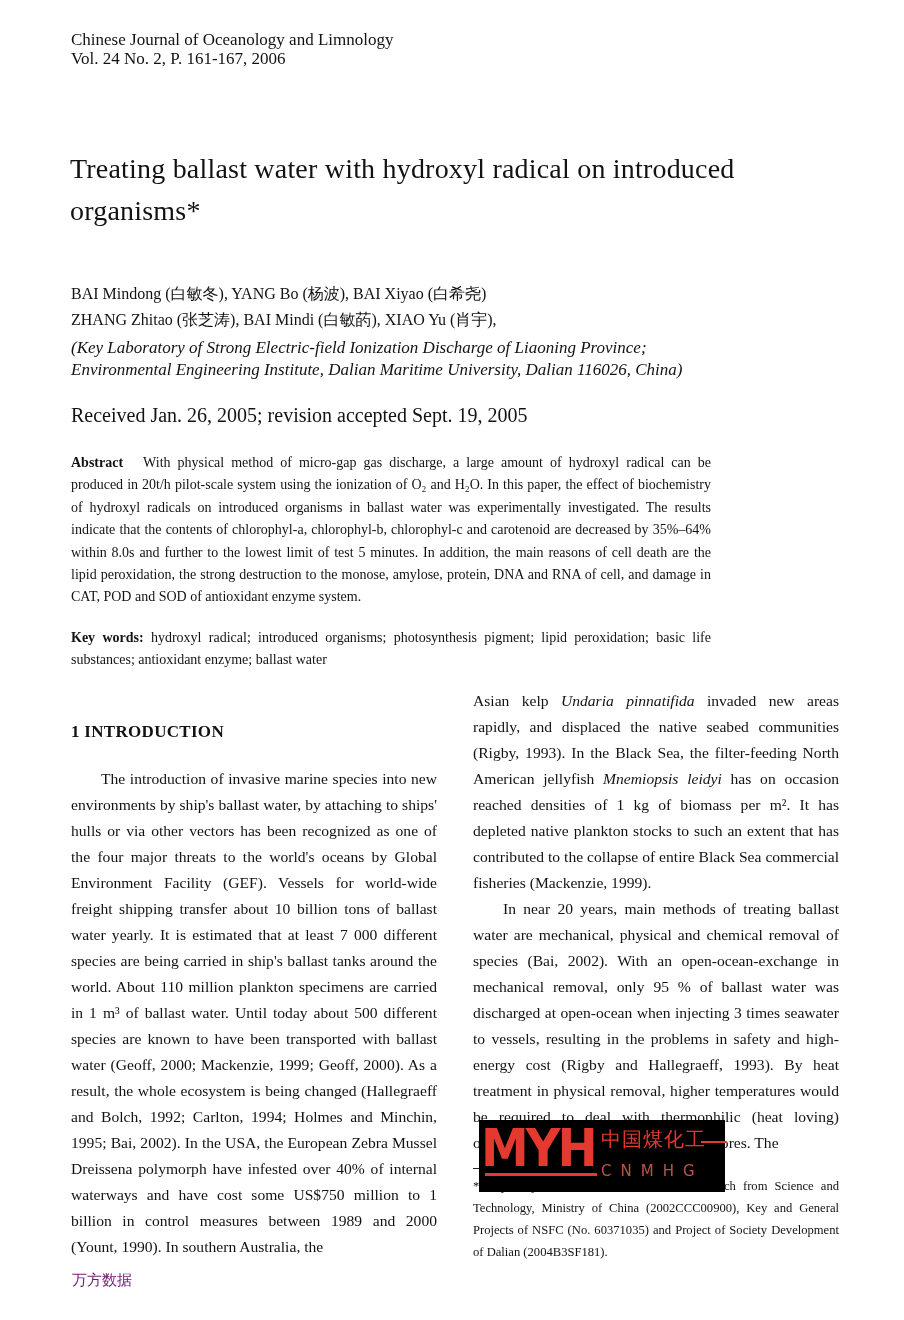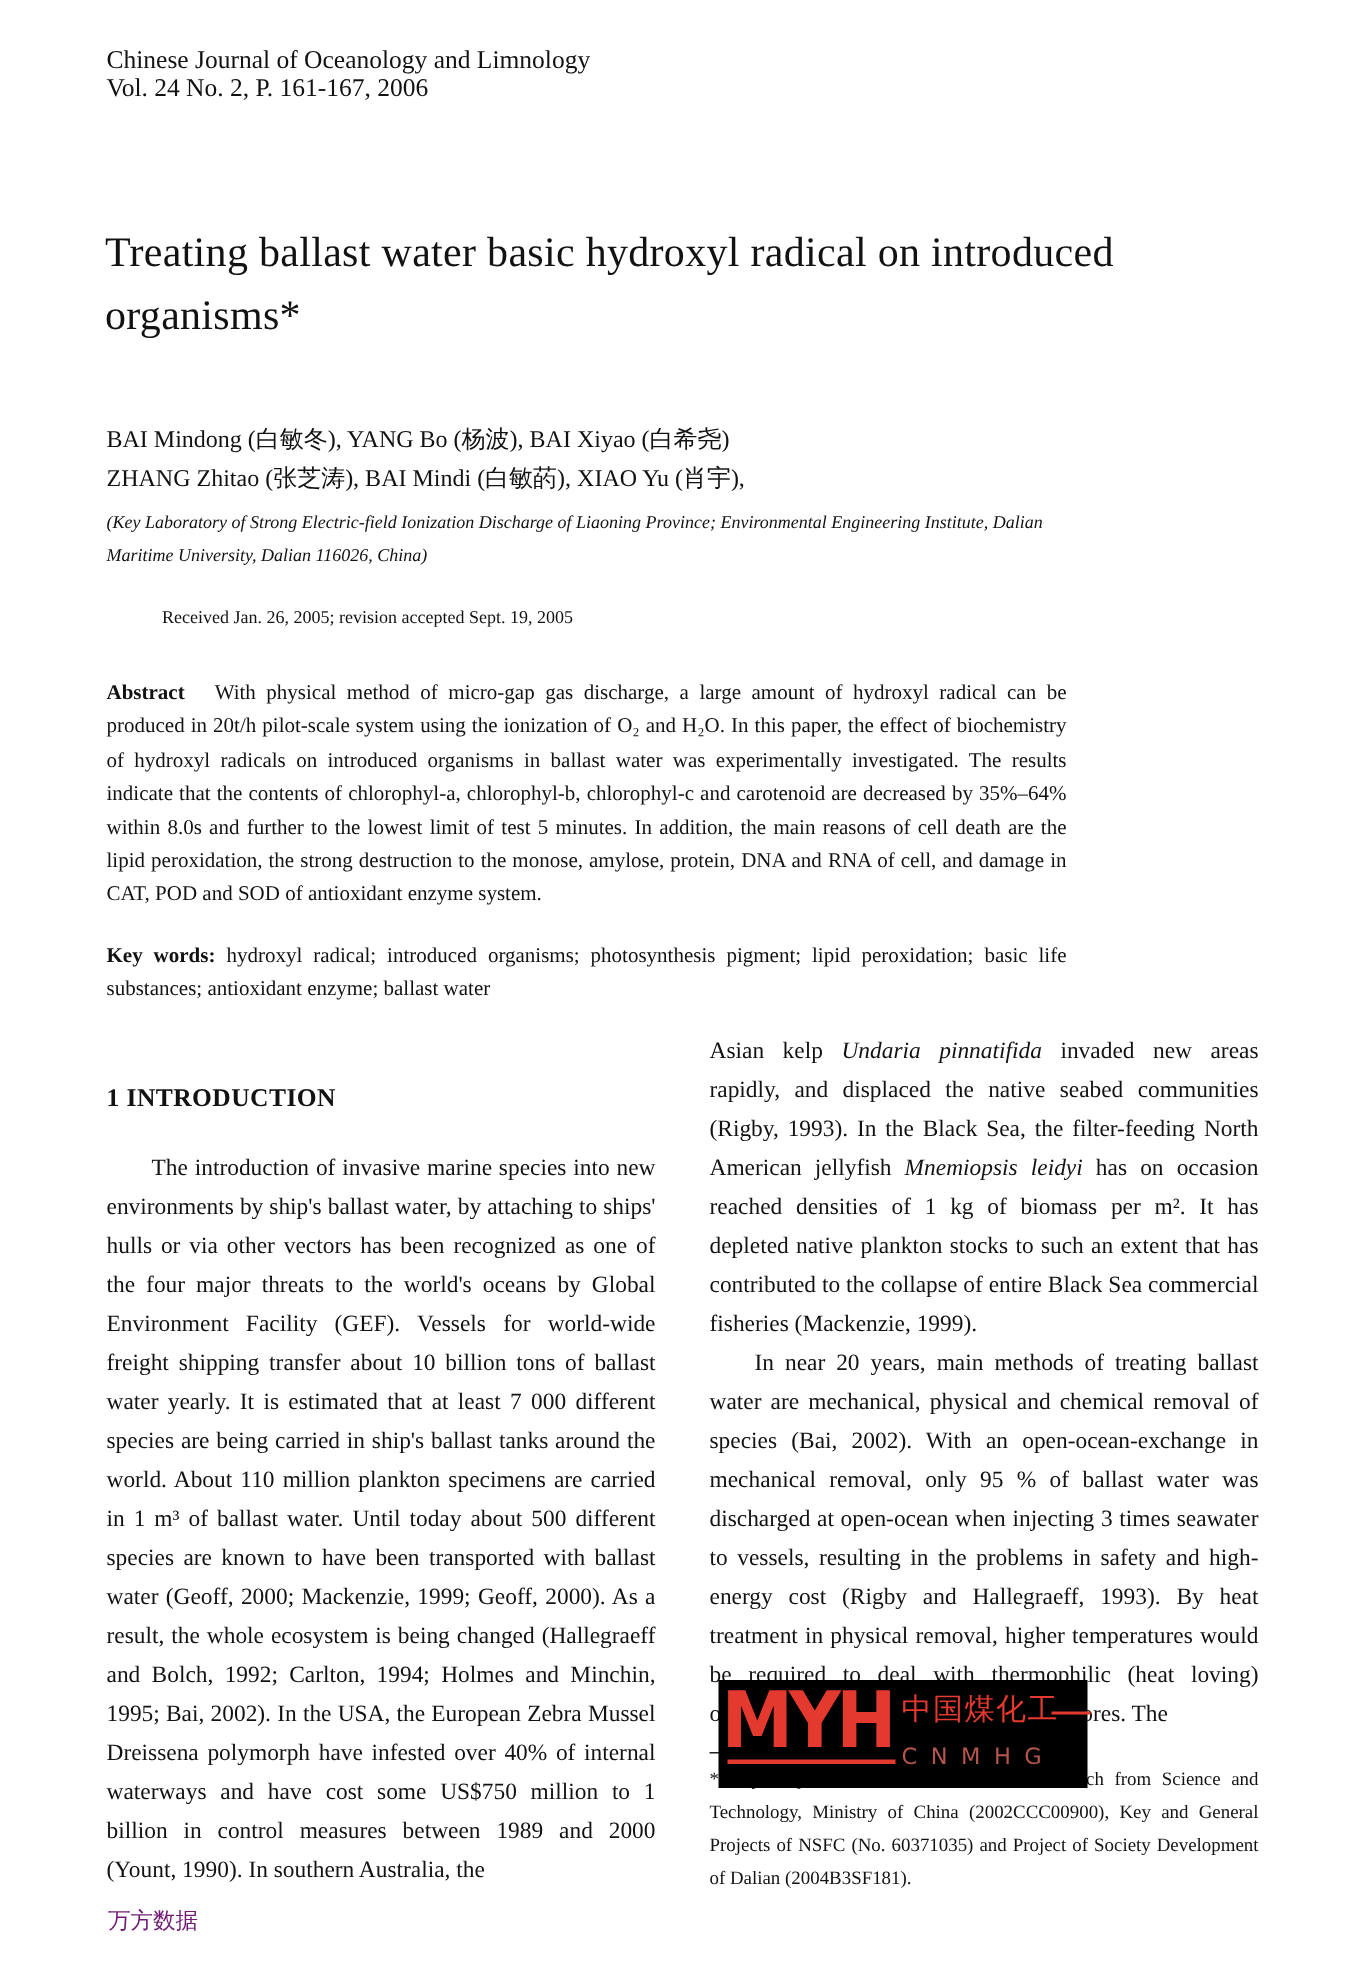--- a/index.html
+++ b/index.html
@@ -4,22 +4,22 @@
 <style>
   html,body { margin:0; padding:0; background:#ffffff; }
   .page {
     position:relative; width:904px; height:1320px; background:#ffffff;
     font-family:"Liberation Serif","DejaVu Serif",serif; color:#121212;
     overflow:hidden;
   }
   .journal-head { position:absolute; left:71px; top:30px; font-size:17px; line-height:19px; }
   .title { position:absolute; left:70px; top:148px; width:700px; font-size:28px; line-height:42px; font-weight:400; margin:0; letter-spacing:0.2px; }
   .authors { position:absolute; left:71px; top:281px; font-size:16px; line-height:26px; }
-  .affiliation { position:absolute; left:71px; top:337px; width:655px; font-style:italic; font-size:12px; line-height:22px; }
-  .received { position:absolute; left:71px; top:404px; font-size:12px;margin-left:37px; }
+  .affiliation { position:absolute; left:71px; top:337px; width:655px; font-style:italic; font-size:17px; line-height:22px; }
+  .received { position:absolute; left:71px; top:404px; font-size:20px; }
   .abstract { position:absolute; left:71px; top:452px; width:640px; font-size:14px; line-height:22.4px; text-align:justify; margin:0; }
   .abstract .label { font-weight:700; margin-right:20px; }
   .keywords { position:absolute; left:71px; top:627px; width:640px; font-size:14px; line-height:22.4px; text-align:justify; margin:0; }
   .keywords .label { font-weight:700; }
   .col { position:absolute; }
   .col-left { left:71px; top:712px; width:366px; }
   .col-right { left:473px; top:688px; width:366px; }
   .section-heading { font-size:17px; font-weight:700; margin:10px 0 24px 0; letter-spacing:0.3px; }
   .body-para { font-size:15.6px; line-height:26px; text-align:justify; margin:0; }
   .indent { text-indent:30px; }
@@ -44,21 +44,21 @@
 <body>
 
 <div class="page">
 
   <div class="journal-head">
     <div>Chinese Journal of Oceanology and Limnology</div>
     <div>Vol. 24 No. 2, P. 161-167, 2006</div>
   </div>
 
   <h1 class="title">
-    <span>Treating ballast water basic hydroxyl radical on introduced</span><br>
+    <span>Treating ballast water with hydroxyl radical on introduced</span><br>
     <span>organisms*</span>
   </h1>
 
   <div class="authors">
     <div>BAI Mindong (白敏冬), YANG Bo (杨波), BAI Xiyao (白希尧)</div>
     <div>ZHANG Zhitao (张芝涛), BAI Mindi (白敏菂), XIAO Yu (肖宇),</div>
   </div>
 
   <div class="affiliation">(Key Laboratory of Strong Electric-field Ionization Discharge of Liaoning Province; Environmental Engineering Institute, Dalian Maritime University, Dalian 116026, China)</div>
 

